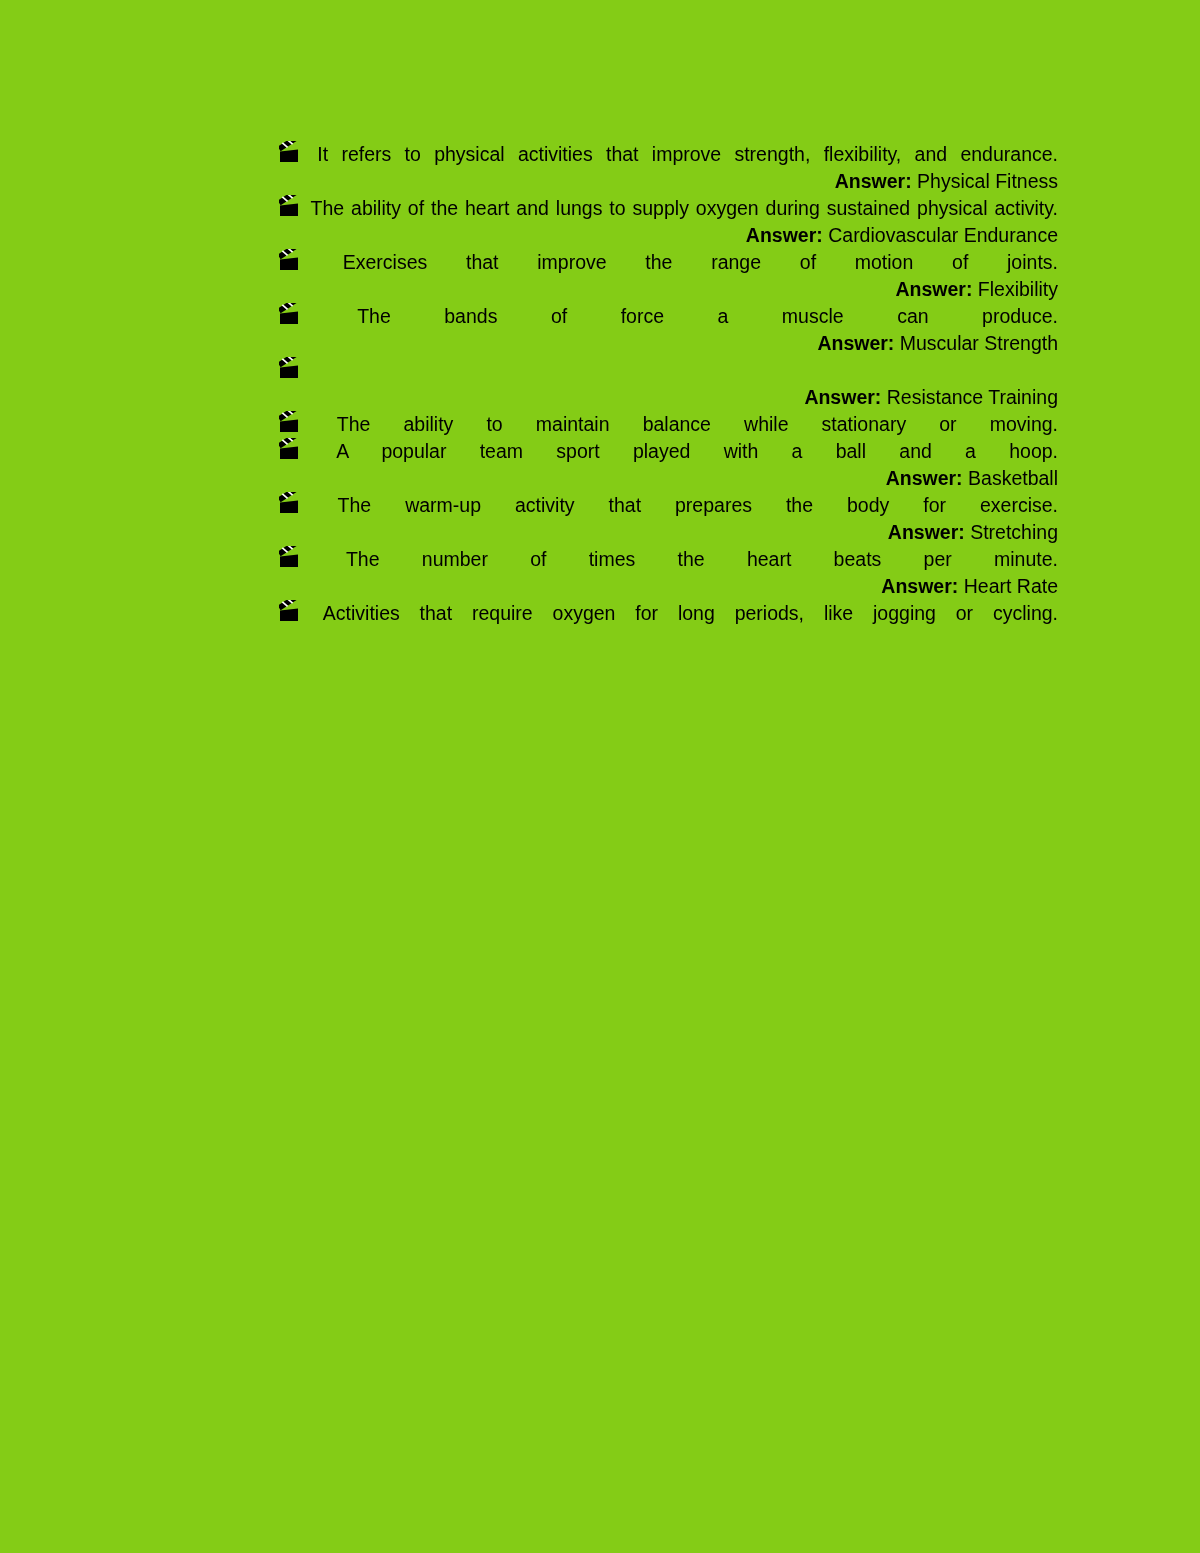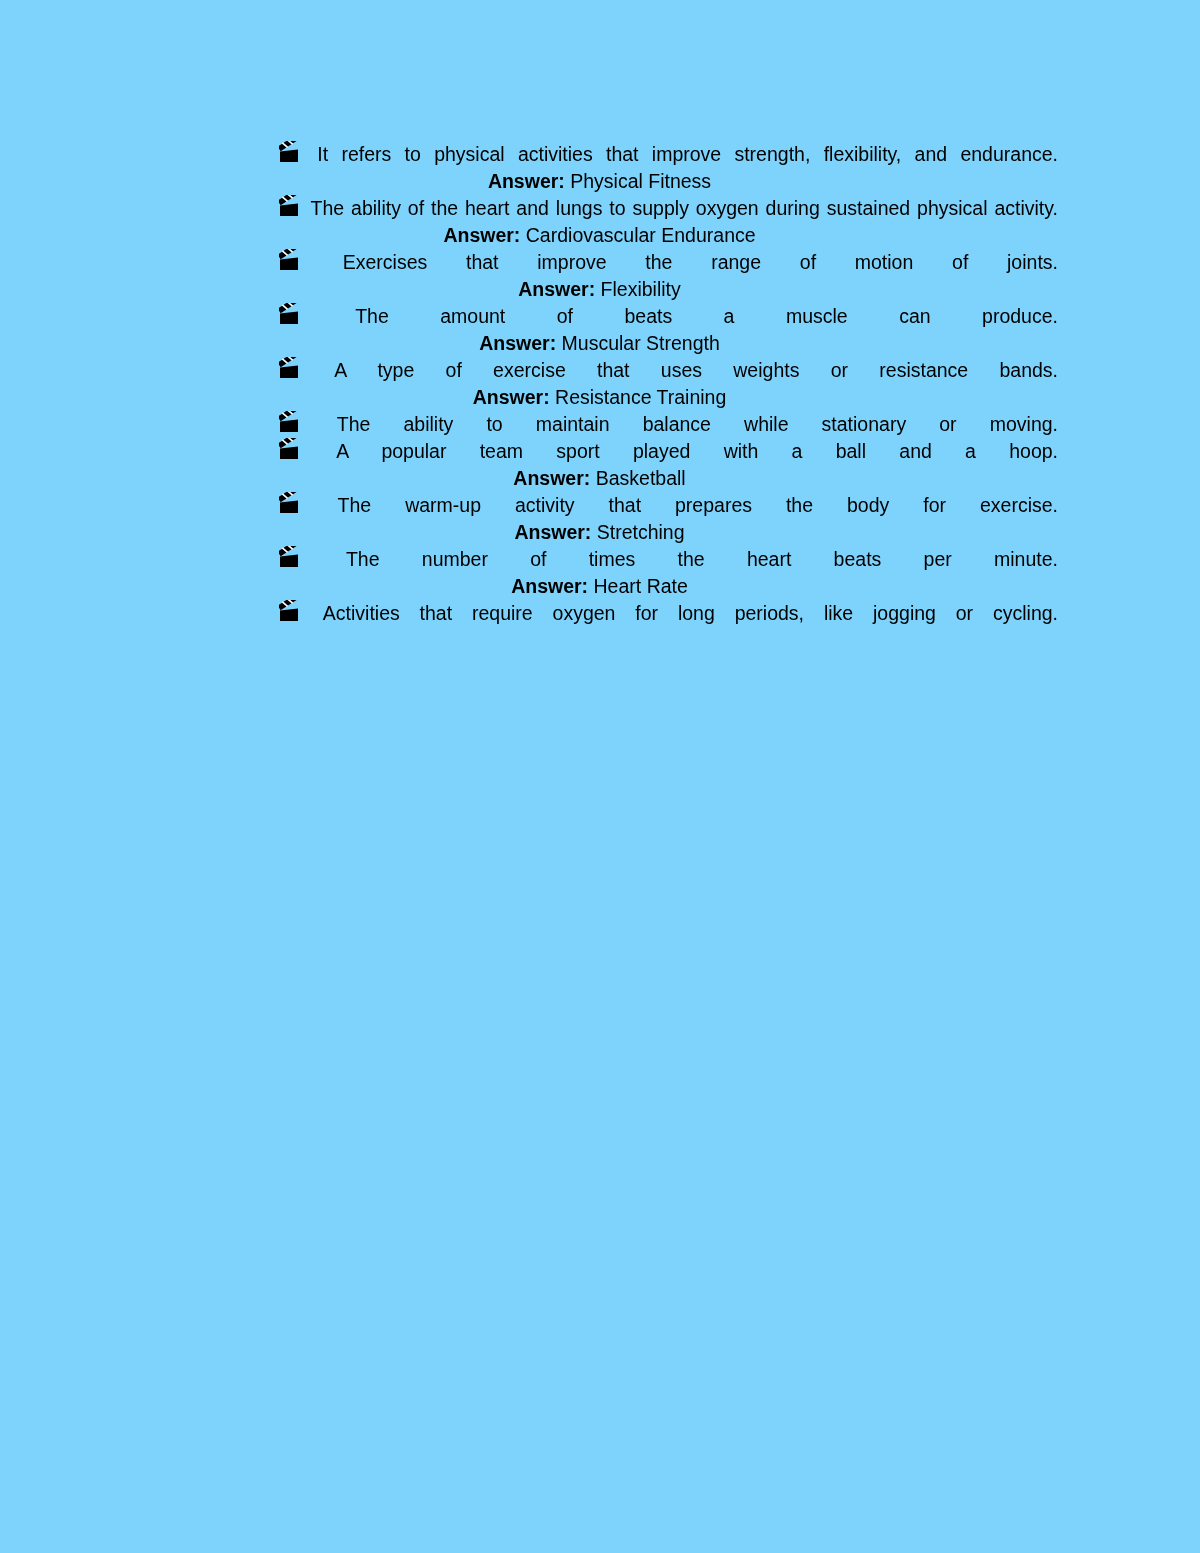--- a/index.html
+++ b/index.html
@@ -4,41 +4,41 @@
 <style>
   html, body {
     margin: 0;
     padding: 0;
     background: #ffffff;
   }
   .page {
     position: relative;
     width: 1200px;
     height: 1553px;
-    background: #7dd3fc;
+    background: #84cc16;
     box-sizing: border-box;
     padding: 141px 142px 0 141px;
     font-family: "Liberation Sans", sans-serif;
     font-size: 19.5px;
     line-height: 27px;
     color: #000000;
   }
   .q-line {
     text-align: justify;
     text-align-last: justify;
     text-indent: 69px;
   }
   .q-line .icon {
     display: inline-block;
   }
   .q-line .icon svg {
     vertical-align: -3px;
   }
   .a-line {
-    text-align: center;
+    text-align: right;
   }
   .a-line .answer-label {
     font-weight: bold;
   }
 </style>
 </head>
 <body>
 
 <div class="page">
 
@@ -92,37 +92,36 @@
 
   <div class="q-line">
     <span class="icon"><svg width="25" height="23" viewBox="0 0 25 23">
           <path d="M1 10.5 L19 8.6 L19 21 L1 21 Z" fill="#000"></path>
           <g transform="rotate(-33 2 10)">
             <rect x="1.5" y="4.5" width="19.5" height="5.6" fill="#000"></rect>
             <line x1="7.5" y1="4" x2="9.5" y2="10.5" stroke="#fff" stroke-width="1.7"></line>
             <line x1="13.5" y1="4" x2="15.5" y2="10.5" stroke="#fff" stroke-width="1.7"></line>
           </g>
         </svg></span>
-    <span>The amount of beats a muscle can produce.</span>
+    <span>The bands of force a muscle can produce.</span>
   </div>
   <div class="a-line">
     <span class="answer-label">Answer:</span>
     <span>Muscular Strength</span>
   </div>
 
   <div class="q-line">
     <span class="icon"><svg width="25" height="23" viewBox="0 0 25 23">
           <path d="M1 10.5 L19 8.6 L19 21 L1 21 Z" fill="#000"></path>
           <g transform="rotate(-33 2 10)">
             <rect x="1.5" y="4.5" width="19.5" height="5.6" fill="#000"></rect>
             <line x1="7.5" y1="4" x2="9.5" y2="10.5" stroke="#fff" stroke-width="1.7"></line>
             <line x1="13.5" y1="4" x2="15.5" y2="10.5" stroke="#fff" stroke-width="1.7"></line>
           </g>
         </svg></span>
-    <span>A type of exercise that uses weights or resistance bands.</span>
   </div>
   <div class="a-line">
     <span class="answer-label">Answer:</span>
     <span>Resistance Training</span>
   </div>
 
   <div class="q-line">
     <span class="icon"><svg width="25" height="23" viewBox="0 0 25 23">
           <path d="M1 10.5 L19 8.6 L19 21 L1 21 Z" fill="#000"></path>
           <g transform="rotate(-33 2 10)">

